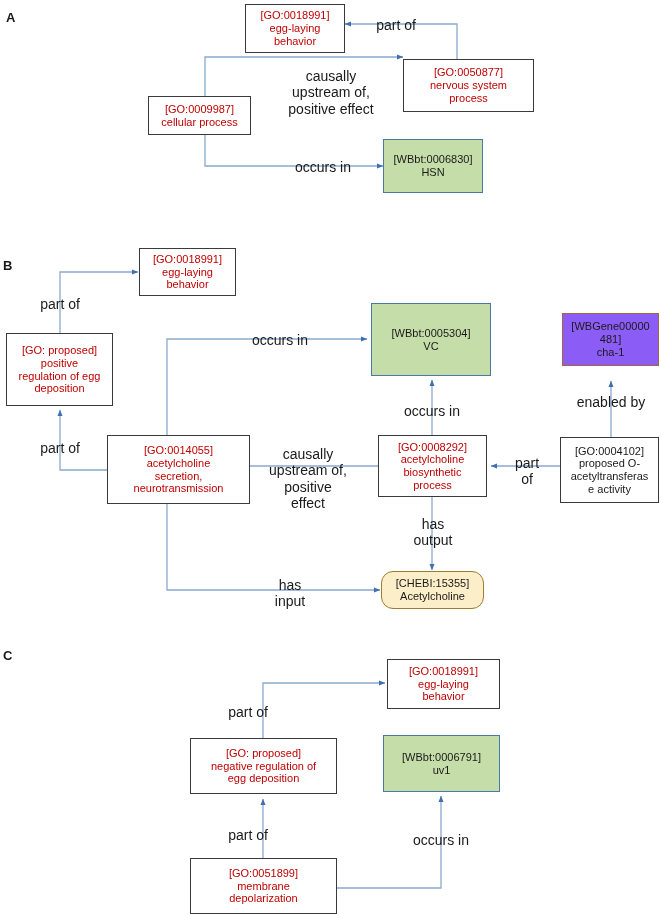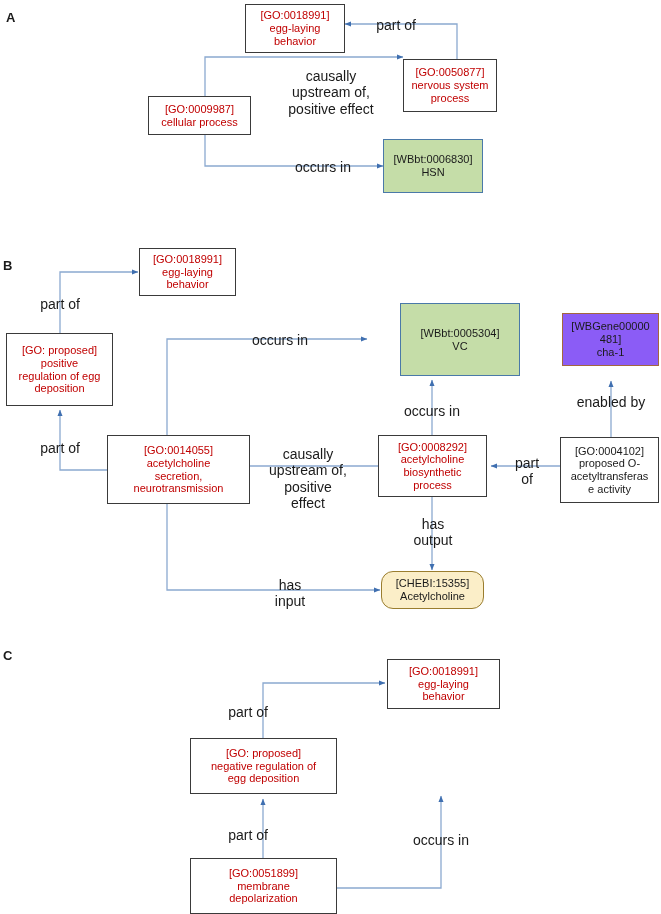--- a/index.html
+++ b/index.html
@@ -124,21 +124,21 @@
       <path d="M337,888 L441,888 L441,796"></path>
     </g>
   </svg>
 
   <div class="panel-letter" style="left:6px; top:10px;">A</div>
 
   <div class="node" style="left:245px; top:4px; width:100px; height:49px;">
     <span class="txt"><span>[GO:0018991]</span><br><span>egg-laying</span><br><span>behavior</span></span>
   </div>
 
-  <div class="node" style="left:403px; top:59px; width:94px; height:53px;">
+  <div class="node" style="left:403px; top:59px; width:131px; height:53px;">
     <span class="txt"><span>[GO:0050877]</span><br><span>nervous system</span><br><span>process</span></span>
   </div>
 
   <div class="node" style="left:148px; top:96px; width:103px; height:39px;">
     <span class="txt"><span>[GO:0009987]</span><br><span>cellular process</span></span>
   </div>
 
   <div class="node green" style="left:383px; top:139px; width:100px; height:54px;">
     <span class="txt"><span>[WBbt:0006830]</span><br><span>HSN</span></span>
   </div>
@@ -156,21 +156,21 @@
   </div>
 
   <div class="node" style="left:6px; top:333px; width:107px; height:73px;">
     <span class="txt"><span>[GO: proposed]</span><br><span>positive</span><br><span>regulation of egg</span><br><span>deposition</span></span>
   </div>
 
   <div class="node" style="left:107px; top:435px; width:143px; height:69px;">
     <span class="txt"><span>[GO:0014055]</span><br><span>acetylcholine</span><br><span>secretion,</span><br><span>neurotransmission</span></span>
   </div>
 
-  <div class="node green" style="left:371px; top:303px; width:120px; height:73px;margin-left:29px;">
+  <div class="node green" style="left:371px; top:303px; width:120px; height:73px;">
     <span class="txt"><span>[WBbt:0005304]</span><br><span>VC</span></span>
   </div>
 
   <div class="node" style="left:378px; top:435px; width:109px; height:62px;">
     <span class="txt"><span>[GO:0008292]</span><br><span>acetylcholine</span><br><span>biosynthetic</span><br><span>process</span></span>
   </div>
 
   <div class="node peach" style="left:562px; top:313px; width:97px; height:53px;">
     <span class="txt"><span>[WBGene00000</span><br><span>481]</span><br><span>cha-1</span></span>
   </div>
@@ -202,20 +202,23 @@
   <div class="panel-letter" style="left:3px; top:648px;">C</div>
 
   <div class="node" style="left:387px; top:659px; width:113px; height:50px;">
     <span class="txt"><span>[GO:0018991]</span><br><span>egg-laying</span><br><span>behavior</span></span>
   </div>
 
   <div class="node" style="left:190px; top:738px; width:147px; height:56px;">
     <span class="txt"><span>[GO: proposed]</span><br><span>negative regulation of</span><br><span>egg deposition</span></span>
   </div>
 
+  <div class="node green" style="left:383px; top:735px; width:117px; height:57px;">
+    <span class="txt"><span>[WBbt:0006791]</span><br><span>uv1</span></span>
+  </div>
 
   <div class="node" style="left:190px; top:858px; width:147px; height:56px;">
     <span class="txt"><span>[GO:0051899]</span><br><span>membrane</span><br><span>depolarization</span></span>
   </div>
 
   <div class="edge-label" style="left:218px; top:704px; width:60px;">part of</div>
   <div class="edge-label" style="left:218px; top:827px; width:60px;">part of</div>
   <div class="edge-label" style="left:406px; top:832px; width:70px;">occurs in</div>
 
 </div>

